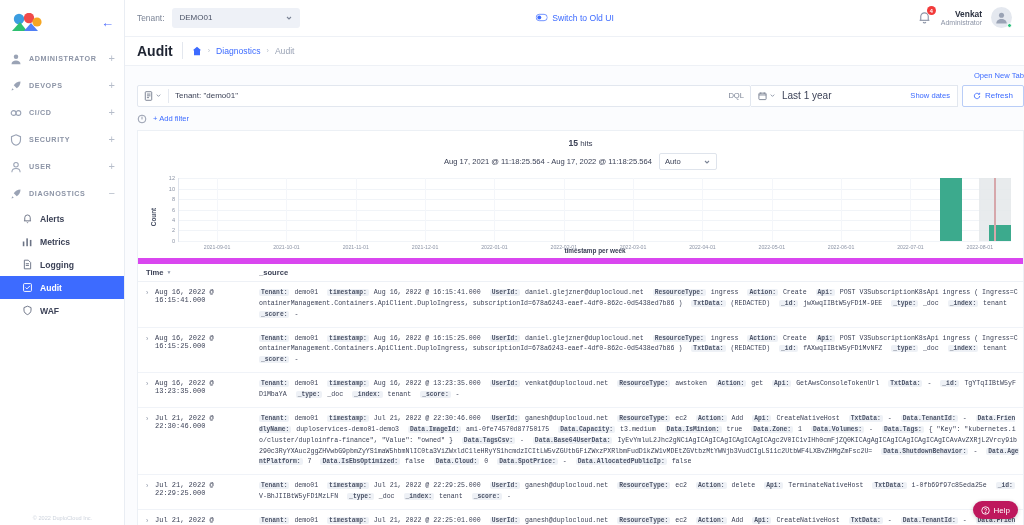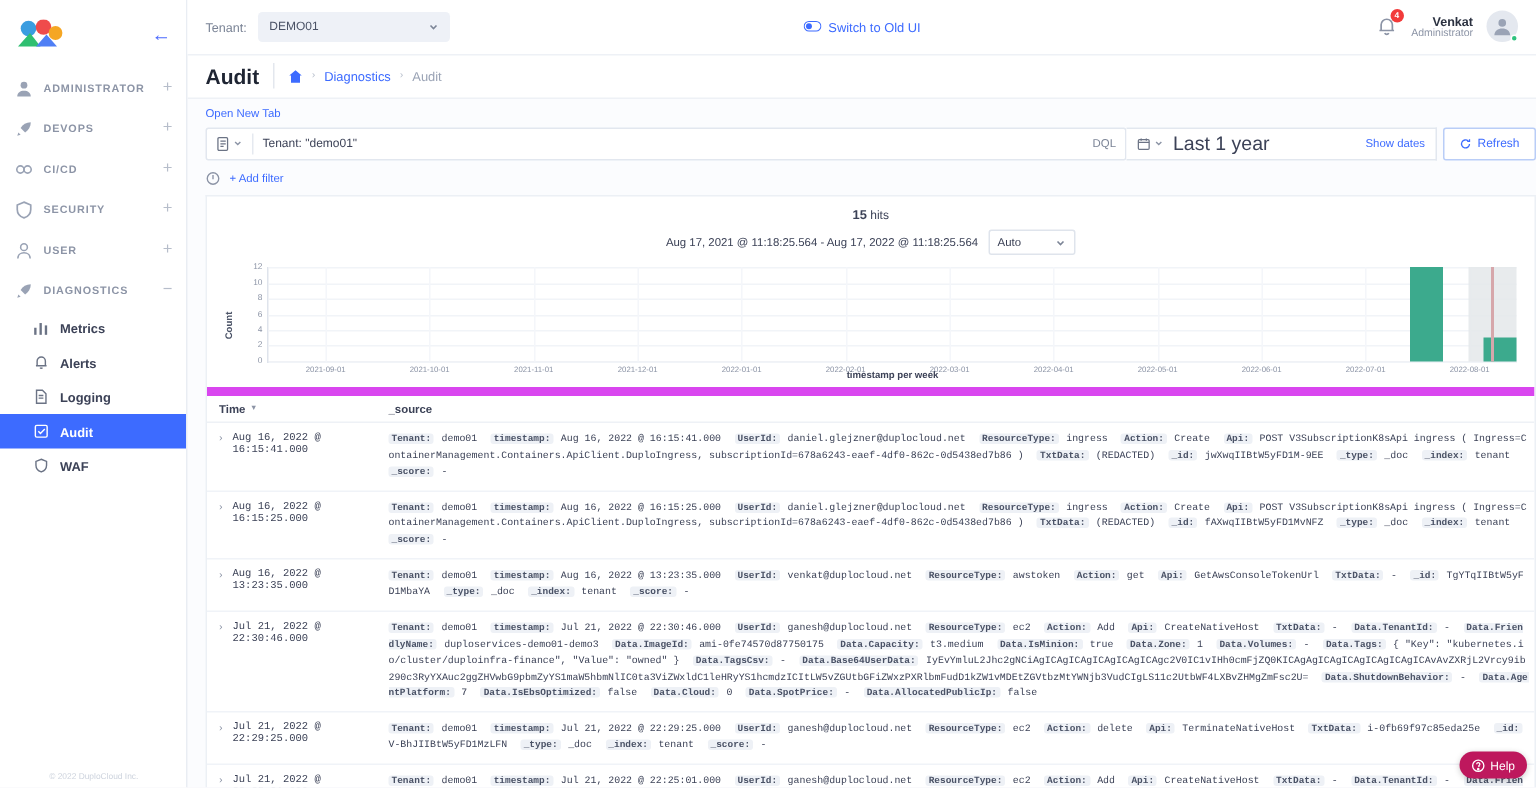--- a/index.html
+++ b/index.html
@@ -102,42 +102,42 @@
   .crumbs { display: flex; align-items: center; gap: 6px; font-size: 8.6px; }
   .crumbs .home { color: #3d6bff; width: 10px; height: 10px; }
   .crumbs .sep { color: #b9c0cd; font-size: 7px; }
   .crumbs a { color: #3d6bff; text-decoration: none; cursor: pointer; }
   .crumbs .cur { color: #9aa3b5; }
 
   .content {
     flex: 1 1 auto; padding: 0 0 0 12px; overflow: hidden;
     display: flex; flex-direction: column;
   }
-  .open-tab-row { height: 20px; display:flex; align-items:center; padding-right: 0; }
+  .open-tab-row { height: 20px; display:flex; align-items:center; justify-content:flex-end; padding-right: 0; }
   .open-tab-link { font-size: 7.6px; color: #3d6bff; cursor: pointer; }
 
   
   .querybar { display: flex; align-items: stretch; gap: 0; height: 24px; }
   .qbox {
     flex: 1 1 auto; background: #fff; border: 1px solid #e2e7ef; border-radius: 2px;
     display: flex; align-items: center; padding: 0 6px; gap: 6px;
   }
   .qicon { width: 9px; height: 10px; color: #6b7385; }
   .qchev { width: 7px; height: 7px; color: #8c94a6; }
   .qsep { width:1px; height:14px; background:#e5e9f0; }
   .qinput {
     flex: 1 1 auto; border: 0; outline: 0; font-size: 8px; color: #3c4257;
     font-family: "Liberation Sans", sans-serif; background: transparent;
   }
   .dql { font-size: 7.6px; color: #7b8496; }
   .datebox {
     width: 207px; background: #fff; border: 1px solid #e2e7ef; border-left: 0;
     display: flex; align-items: center; padding: 0 7px; gap: 6px;
   }
-  .date-txt { font-size: 13px; color: #3c4257; flex: 1 1 auto; }
+  .date-txt { font-size: 10px; color: #3c4257; flex: 1 1 auto; }
   .show-dates { font-size: 7.6px; color: #3d6bff; cursor: pointer; }
   .refresh-btn {
     width: 62px; border: 1px solid #b9cdf7; border-radius: 2px; background: #fff;
     display: flex; align-items: center; justify-content: center; gap: 4px;
     color: #3d6bff; font-size: 8px; cursor: pointer; margin-left: 4px;
   }
   .refresh-btn .ric { width: 8px; height: 8px; }
 
   .filterrow { height: 20px; display: flex; align-items: center; gap: 6px; padding-top: 4px; }
   .filt-ic { width: 10px; height: 10px; color: #8c94a6; }
@@ -276,34 +276,34 @@
     <div class="sb-group">
       <svg class="gi" viewBox="0 0 16 16" fill="currentColor">
           <path d="M14 2c-4 0-7 2-9 5l4 4c3-2 5-5 5-9z"></path>
           <path d="M3 11l2 2-3 1z"></path>
         </svg>
       <span class="gl">DIAGNOSTICS</span>
       <span class="gx">−</span>
     </div>
 
     <div class="sb-item">
+      <svg class="ii" viewBox="0 0 14 14" fill="none" stroke="currentColor" stroke-width="1.2">
+          <path d="M3.5 10V6a3.5 3.5 0 017 0v4"></path>
+          <path d="M2.5 10h9"></path>
+          <path d="M6 11.5a1.2 1.2 0 002 0"></path>
+        </svg>
+      <span>Alerts</span>
+    </div>
+    <div class="sb-item">
       <svg class="ii" viewBox="0 0 14 14" fill="currentColor">
           <rect x="1" y="7" width="2" height="6"></rect>
           <rect x="5.5" y="3" width="2" height="10"></rect>
           <rect x="10" y="5" width="2" height="8"></rect>
         </svg>
       <span>Metrics</span>
-    </div>
-    <div class="sb-item">
-      <svg class="ii" viewBox="0 0 14 14" fill="none" stroke="currentColor" stroke-width="1.2">
-          <path d="M3.5 10V6a3.5 3.5 0 017 0v4"></path>
-          <path d="M2.5 10h9"></path>
-          <path d="M6 11.5a1.2 1.2 0 002 0"></path>
-        </svg>
-      <span>Alerts</span>
     </div>
     <div class="sb-item">
       <svg class="ii" viewBox="0 0 14 14" fill="none" stroke="currentColor" stroke-width="1.2">
           <path d="M3 1.5h5l3 3v8H3z"></path>
           <path d="M4.8 6h4M4.8 8.2h4"></path>
         </svg>
       <span>Logging</span>
     </div>
     <div class="sb-item active">
       <svg class="ii" viewBox="0 0 14 14" fill="none" stroke="currentColor" stroke-width="1.2">

